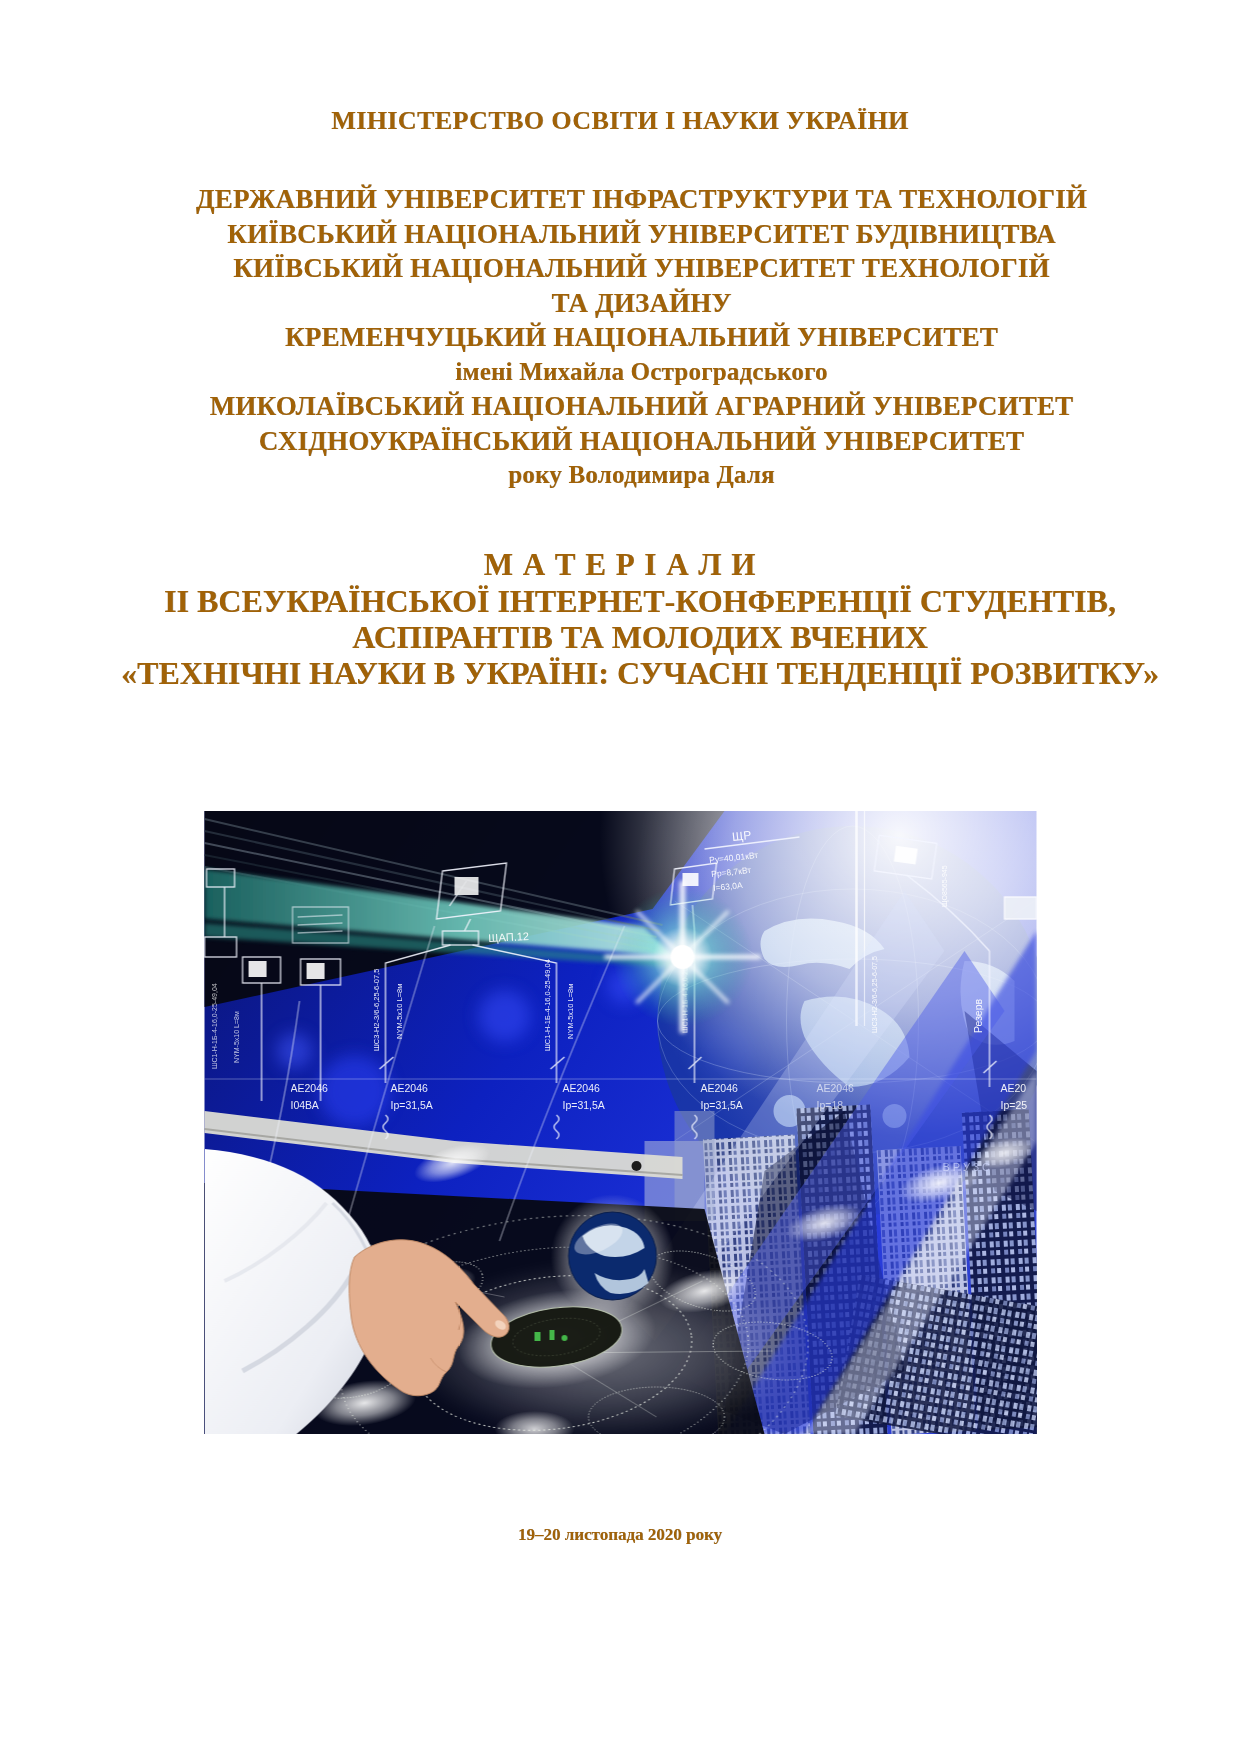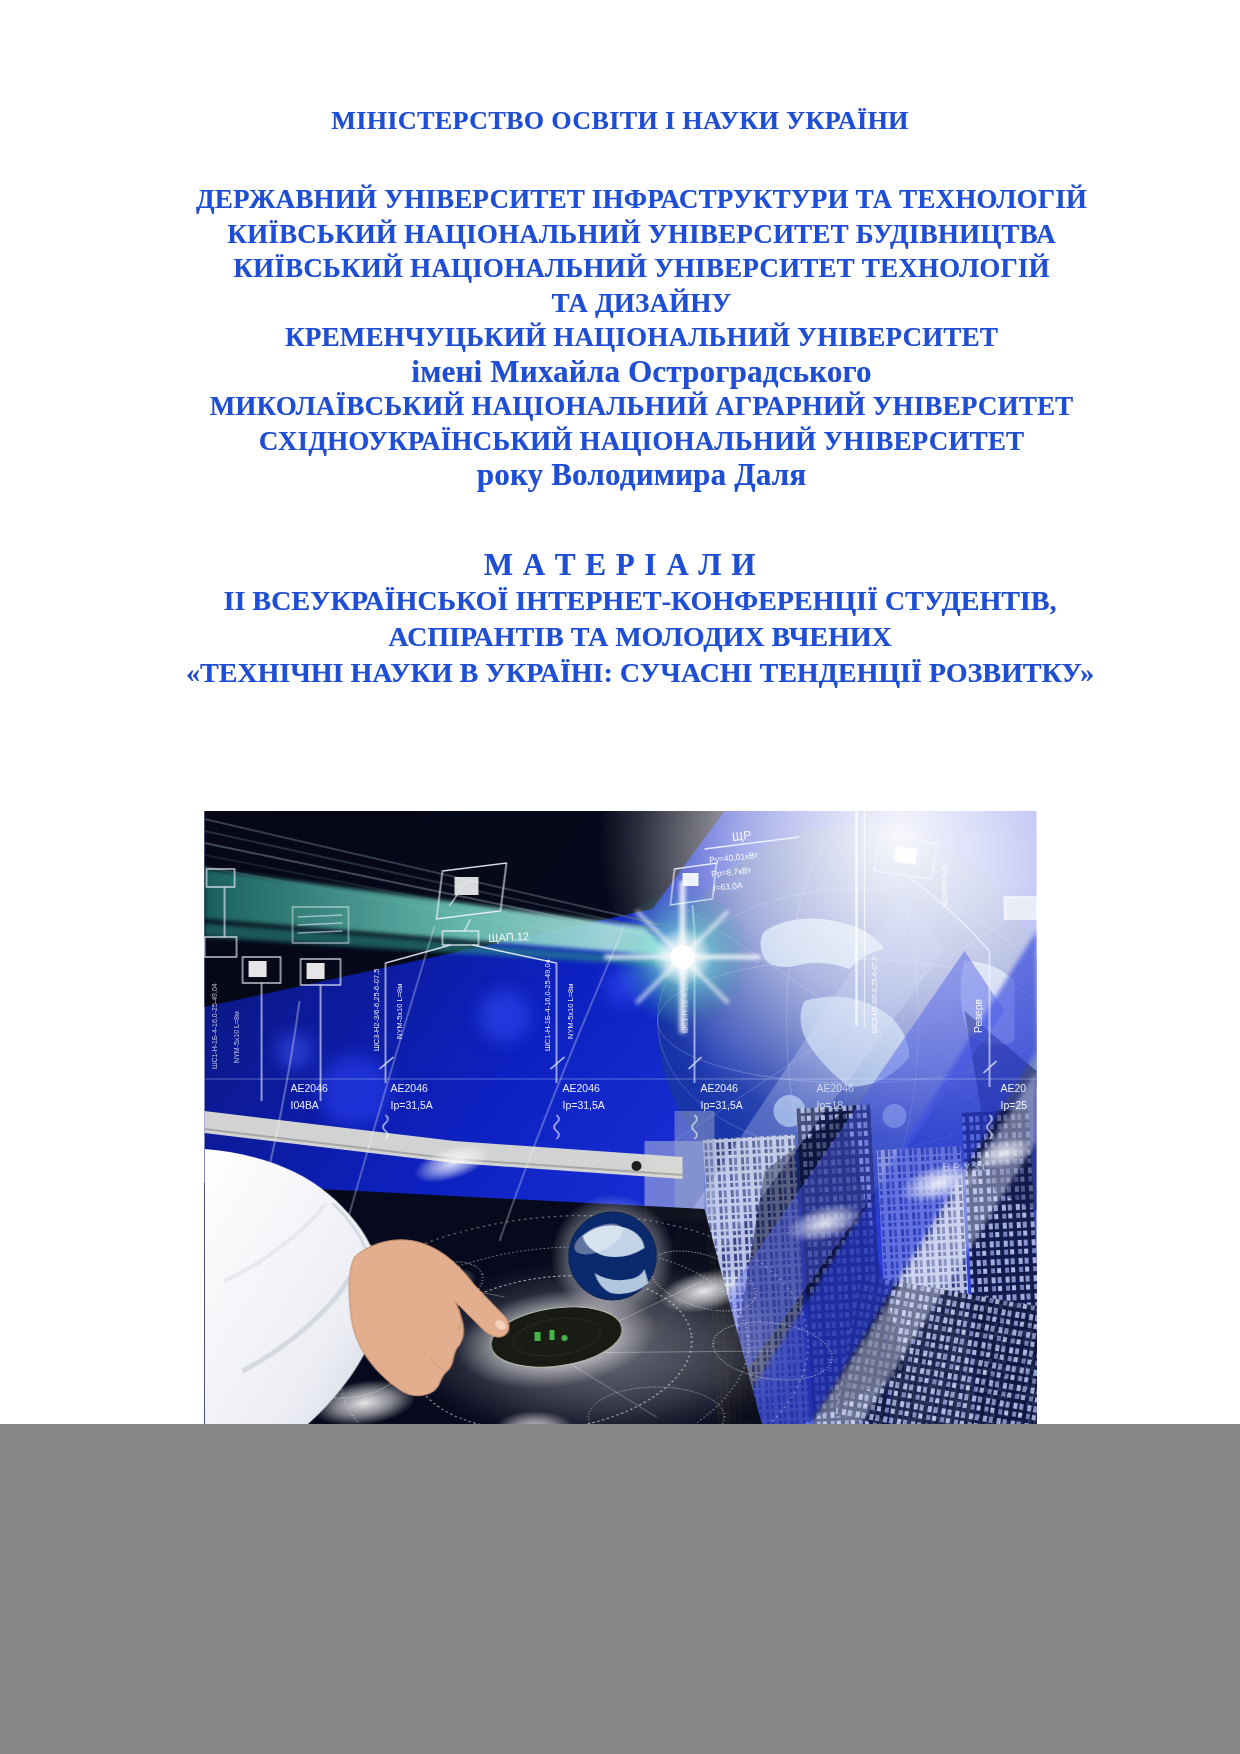--- a/index.html
+++ b/index.html
@@ -1,35 +1,35 @@
 <!DOCTYPE html>
 <html><head>
 <meta charset="utf-8">
 <style>
   html,body { margin:0; padding:0; background:#888; }
   .page {
     position:relative;
-    width:1240px; height:1424px;
+    width:1240px; height:1754px;
     margin:0 auto;
     background:#ffffff;
     font-family:"Liberation Serif", serif;
-    color:#1d4ed8;
+    color:#a16207;
     overflow:hidden;
   }
   .ctr { text-align:center; font-weight:bold; }
   .ministry {
     padding-top:106px;
     font-size:26px; letter-spacing:0.4px;
   }
   .universities { margin-top:46px; line-height:34.5px; }
   .u-line { font-size:27px; letter-spacing:0.2px;padding-left:43px; }
-  .u-line.name { font-size:31px; }
+  .u-line.name { font-size:25px; }
   .materials { margin-top:54px; line-height:36px; }
   .mat-title { font-size:31px; letter-spacing:1px; }
-  .mat-line { font-size:28px;padding-left:40px; }
+  .mat-line { font-size:32px;padding-left:40px; }
   .photo-wrap {
     width:833px; height:623px;
     margin:120px auto 0 auto;
   }
   .photo-wrap svg { display:block; }
   .footer { margin-top:84px; line-height:34px; }
   .f-line { font-size:17px; }
   
   .ctr div { text-shadow:0.4px 0 0 rgba(0,0,0,0.35); }
 </style>

